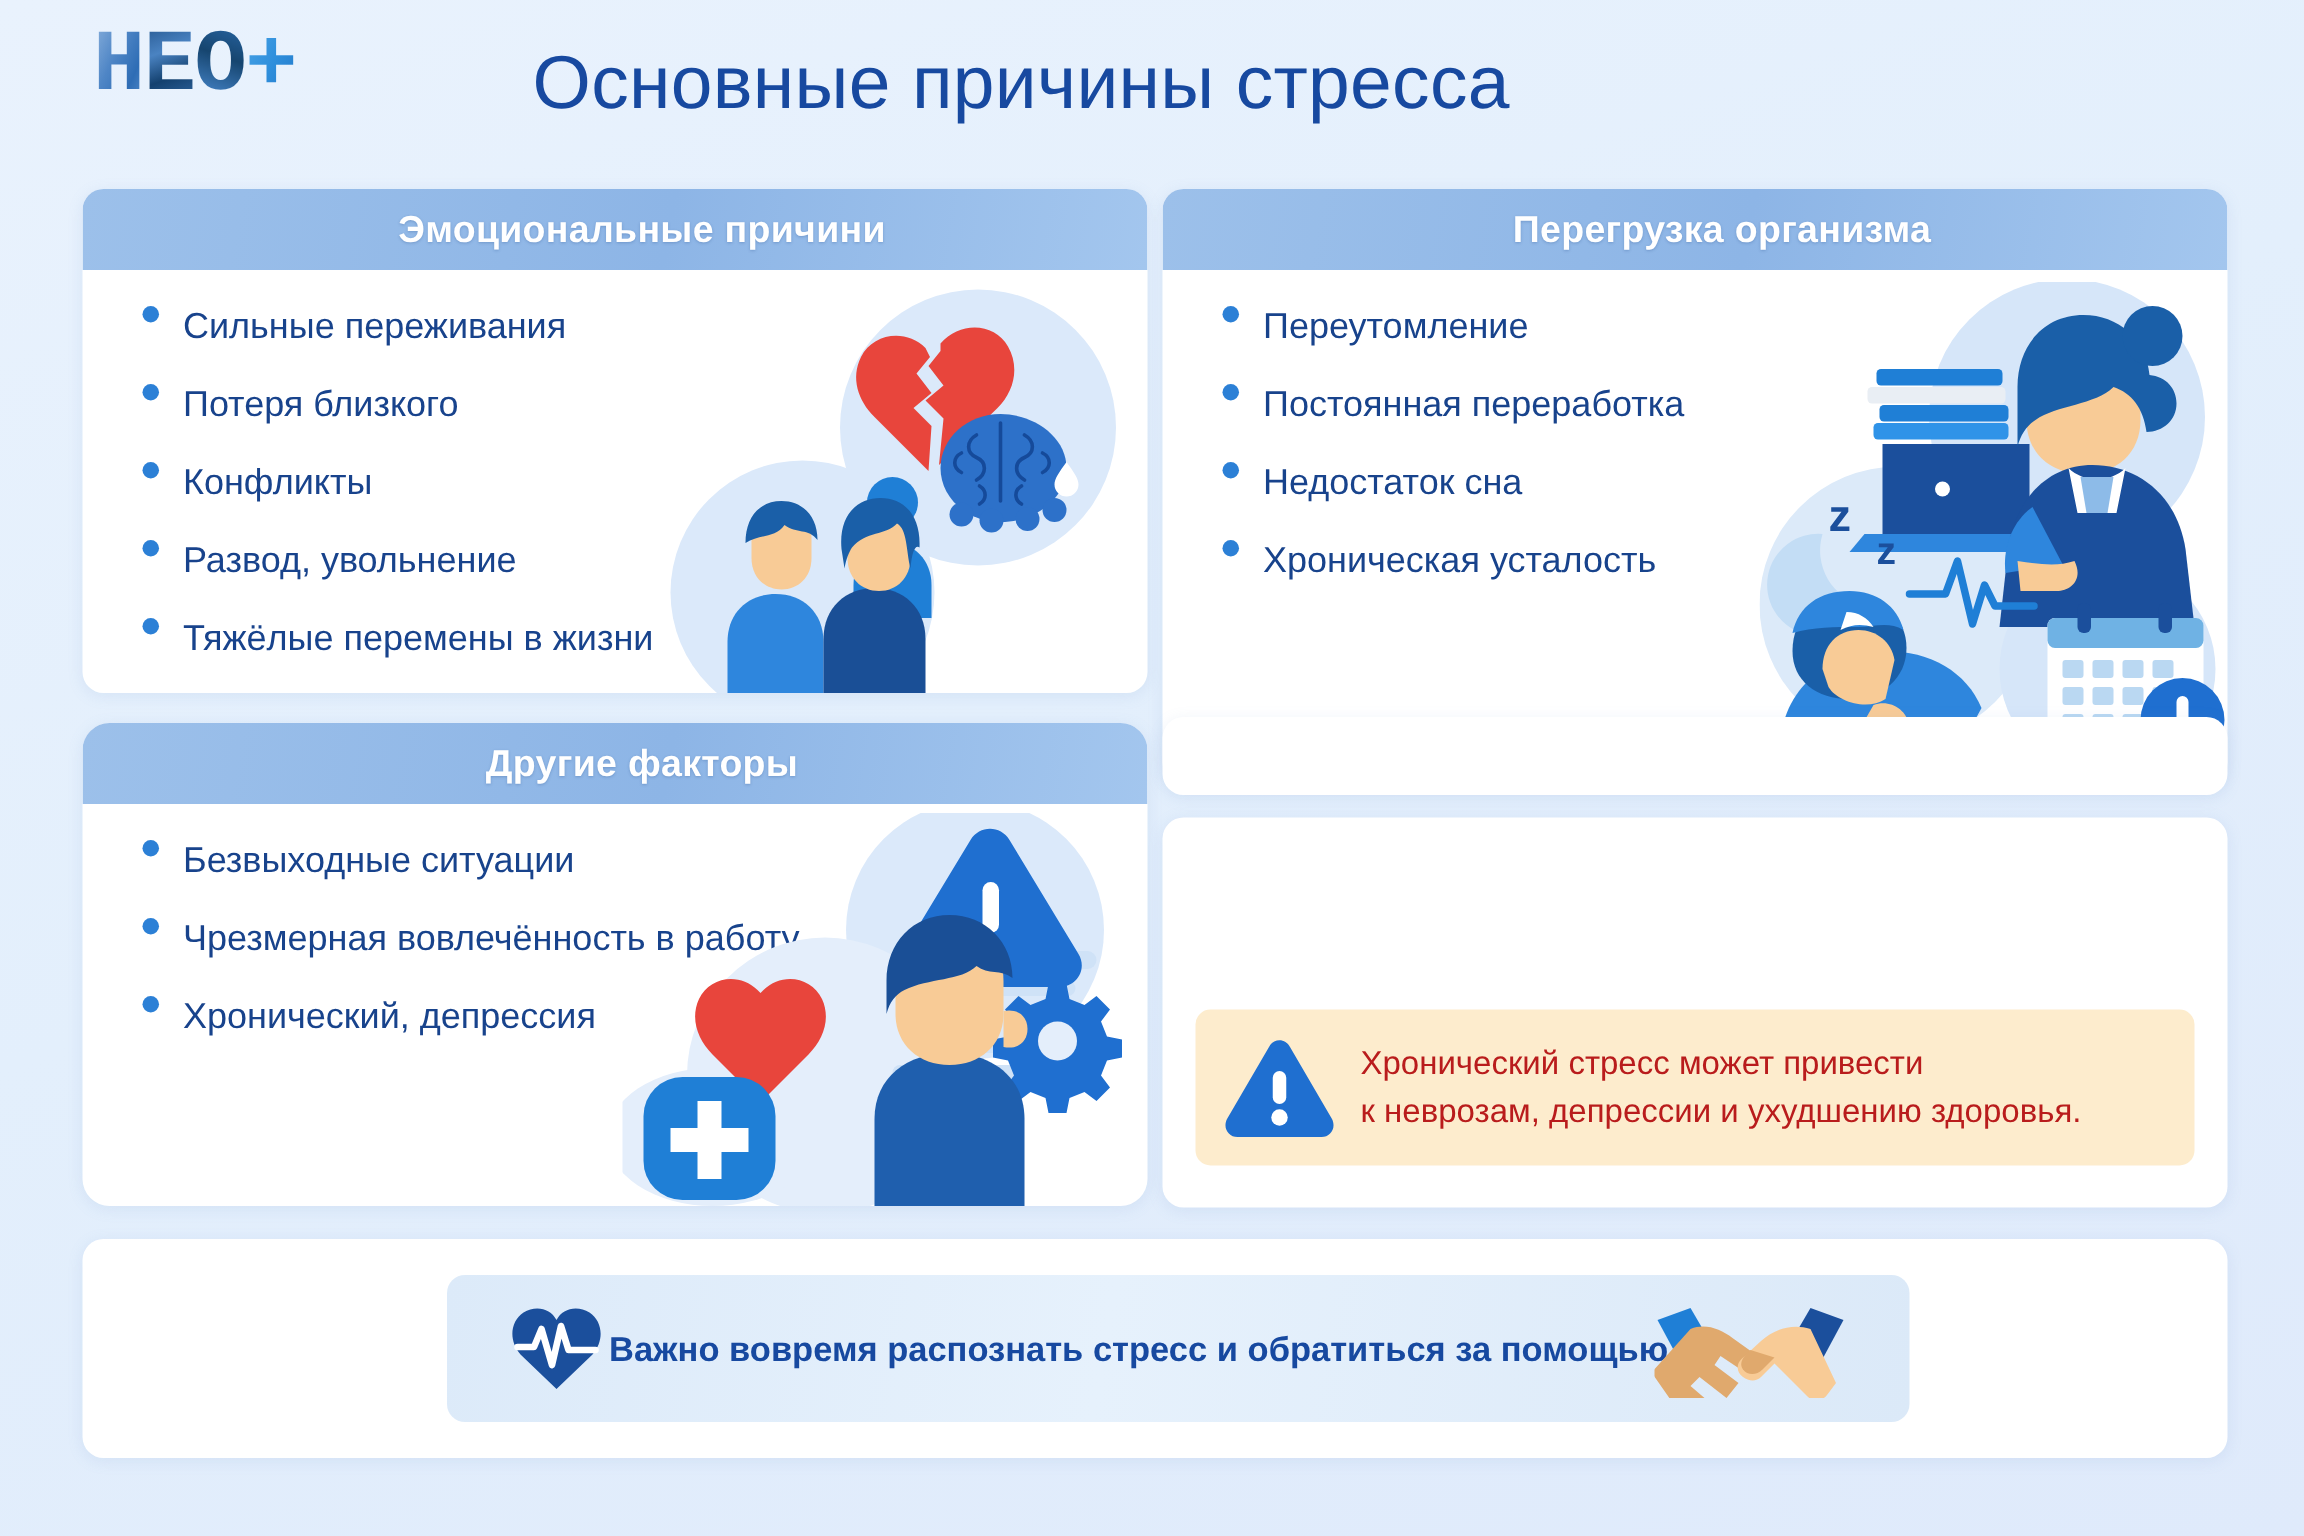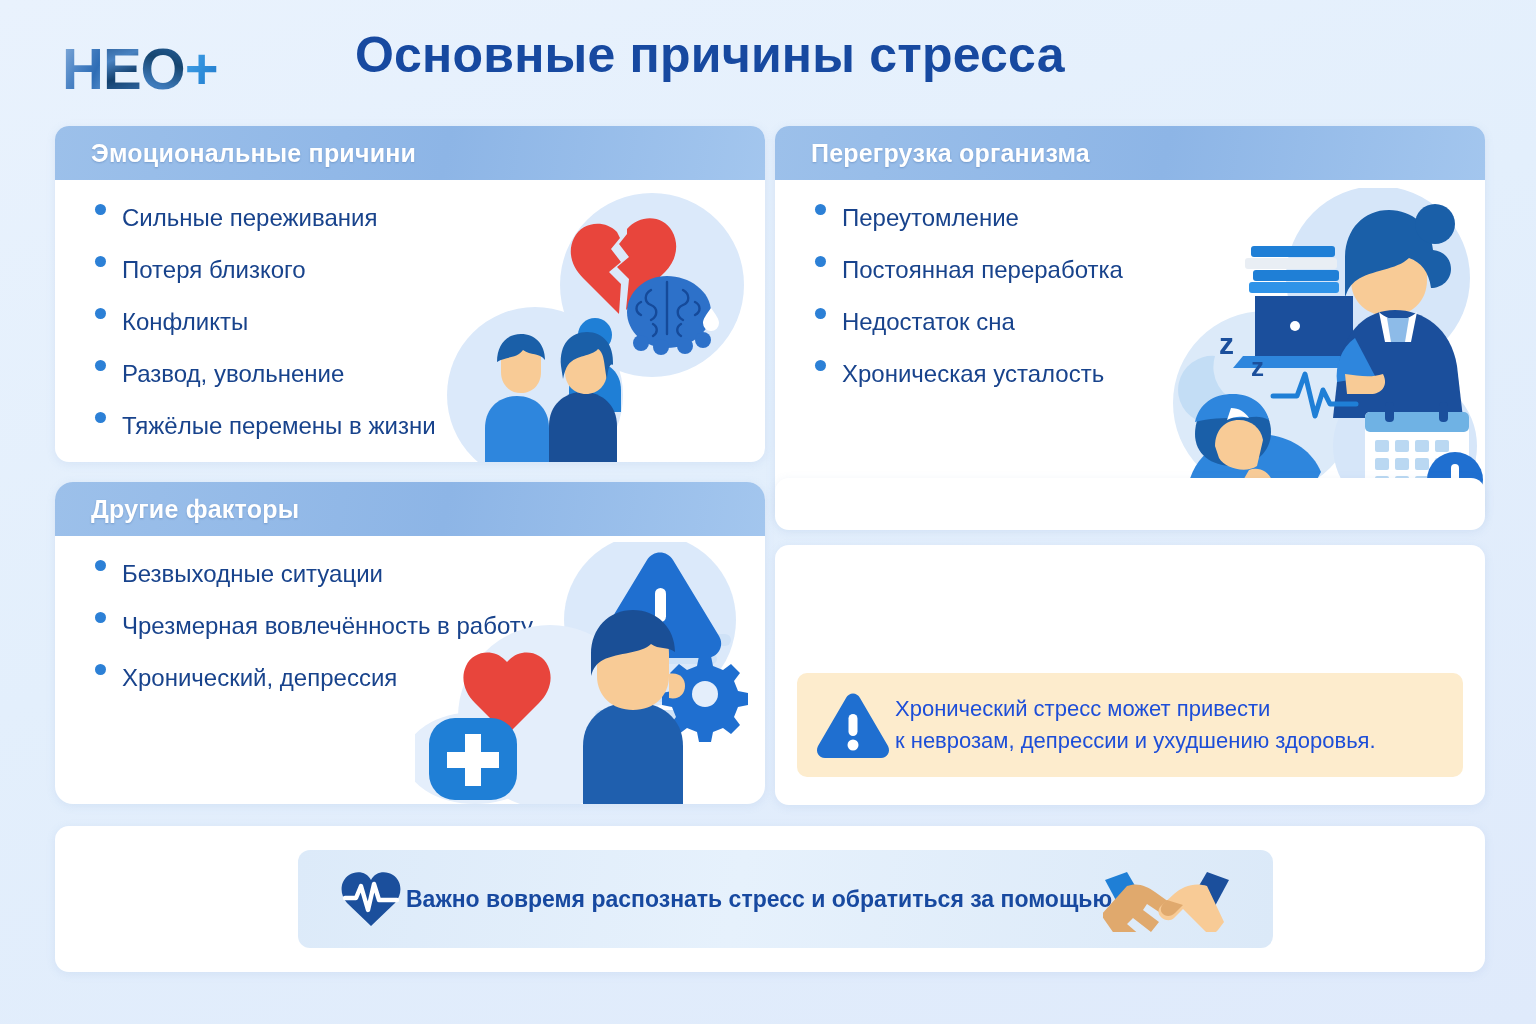--- a/index.html
+++ b/index.html
@@ -12,58 +12,58 @@
   body {
     background: linear-gradient(160deg, #e9f2fd 0%, #e3effc 45%, #dfeafb 100%);
     position: relative;
   }
 
   
   .top-bar {
     position: absolute; left: 0; top: 0; width: 1536px; height: 118px;
   }
   .logo {
-    position: absolute; left: 62px; top: 40px;
+    position: absolute; left: 62px; top: 16px;
     font-size: 58px; font-weight: 700; letter-spacing: -1px;
-    line-height: 1; user-select: none;
+    line-height: 1; user-select: none; font-family: Liberation Mono, monospace;
   }
   .logo .l-h {
     background: linear-gradient(115deg,#8fb4de 0%,#4f86c6 40%,#2e6db5 70%,#5d95cf 100%);
     -webkit-background-clip: text; background-clip: text; color: transparent;
   }
   .logo .l-e {
     background: linear-gradient(160deg,#1f4f86 0%,#4a83c2 35%,#14416f 60%,#3e79ba 100%);
     -webkit-background-clip: text; background-clip: text; color: transparent;
   }
   .logo .l-o {
     background: linear-gradient(200deg,#2b6bad 0%,#16456f 40%,#3f7cbd 75%,#1d5284 100%);
     -webkit-background-clip: text; background-clip: text; color: transparent;
   }
   .logo .l-plus {
     background: linear-gradient(120deg,#4fa8e8 0%,#2f8fdc 50%,#1f72c4 100%);
     -webkit-background-clip: text; background-clip: text; color: transparent;
   }
   .page-title {
     position: absolute; left: 355px; top: 26px;
-    font-size: 50px; font-weight: 700; color: #1749a0;
+    font-size: 50px; font-weight: 400; color: #1749a0;
     letter-spacing: 0.2px; white-space: nowrap;
   }
 
   
   .board { position: absolute; left: 0; top: 0; width: 1536px; height: 1024px; }
 
   .card {
     position: absolute; background: #ffffff; border-radius: 14px;
     box-shadow: 0 2px 10px rgba(110,150,200,.13);
     overflow: hidden;
   }
   .card-head {
     height: 54px;
     background: linear-gradient(100deg,#9cc0ea 0%,#8db5e6 55%,#a3c6ee 100%);
-    display: flex; align-items: center;
+    display: flex; align-items: center; justify-content: center;
   }
   .card-head .htxt {
     color: #ffffff; font-size: 25px; font-weight: 700;
     margin-left: 36px; letter-spacing: .2px;
     text-shadow: 0 1px 2px rgba(40,80,140,.30);
   }
   .card-body { position: relative; height: calc(100% - 54px); }
 
   ul.bullets { list-style: none; position: absolute; left: 40px; top: 24px; }
   ul.bullets li {
@@ -84,21 +84,21 @@
   #card-warning   { left: 775px; top: 545px; width: 710px; height: 260px; }
   #card-footer    { left: 55px;  top: 826px; width: 1430px; height: 146px; }
 
   
   .callout {
     position: absolute; left: 22px; top: 128px; width: 666px; height: 104px;
     background: #fdeccd; border-radius: 10px;
     display: flex; align-items: center; padding: 0 18px;
   }
   .callout .ctext {
-    margin-left: 4px; color: #1d4ed8; font-size: 22px; line-height: 1.45;
+    margin-left: 16px; color: #b91c1c; font-size: 22px; line-height: 1.45;
     font-weight: 500;
   }
   .callout .ctext .l2 { display: block; }
 
   
   .footer-banner {
     position: absolute; left: 243px; top: 24px; width: 975px; height: 98px;
     background: linear-gradient(100deg,#dceaf9 0%,#e6f1fc 45%,#dbe9f8 100%);
     border-radius: 12px; display: flex; align-items: center;
   }

